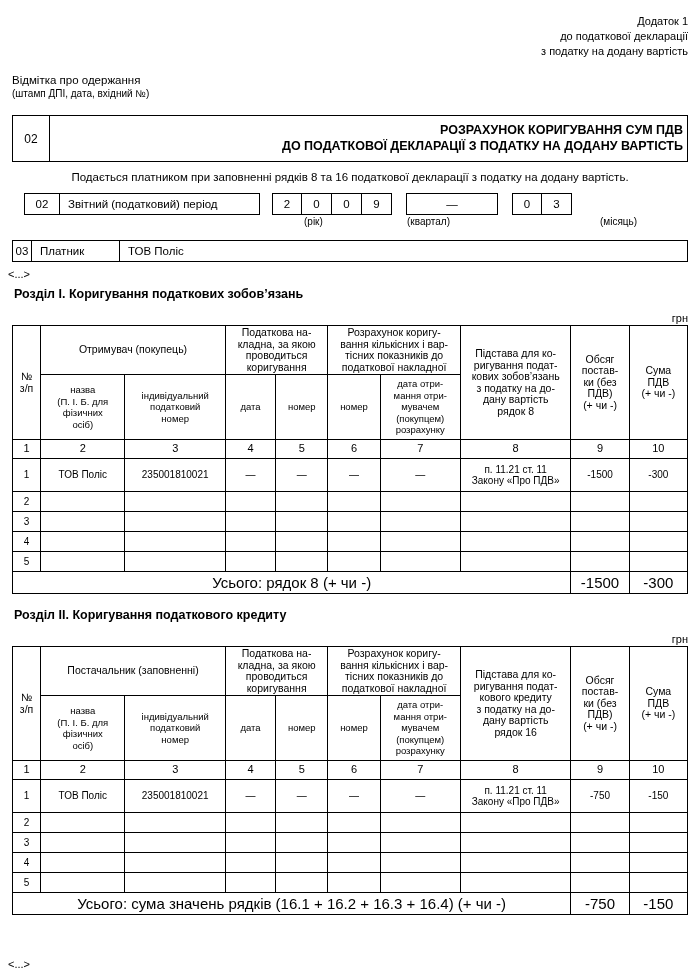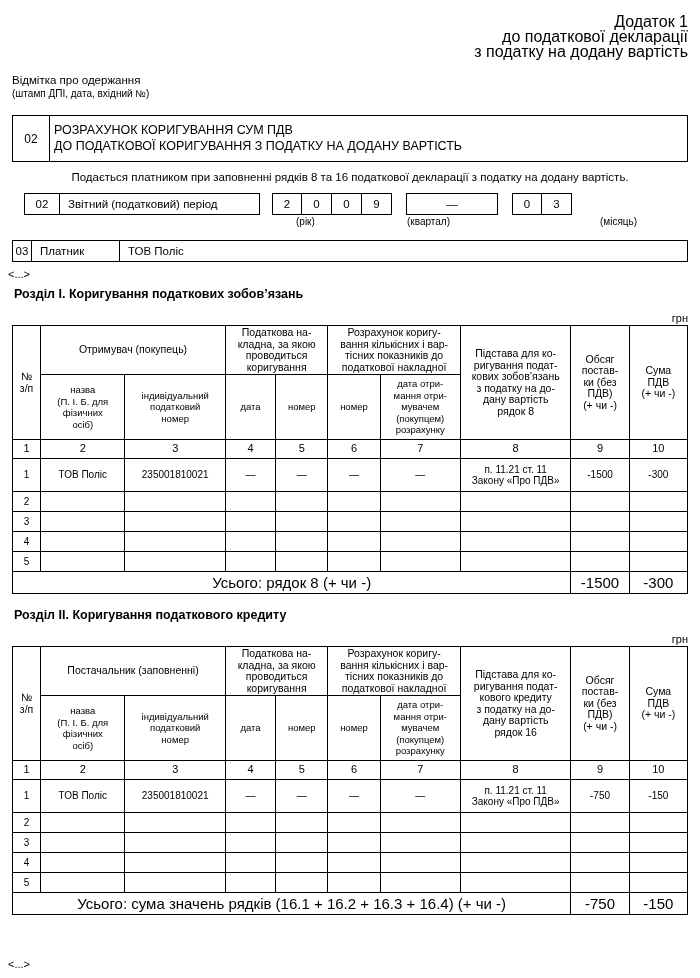--- a/index.html
+++ b/index.html
@@ -20,21 +20,21 @@
     width: 700px;
     height: 978px;
     position: relative;
     padding: 0;
     box-sizing: border-box;
   }
   .header-right {
     text-align: right;
     padding: 14px 12px 0 8px;
     line-height: 15px;
-    font-size: 16px;
+    font-size: 11px;
   }
   .header-right div { white-space: nowrap; }
 
   .mark-block {
     margin: 14px 0 0 12px;
     line-height: 14px;
   }
   .mark-block .l1 { font-size: 11.5px; }
   .mark-block .l2 { font-size: 10px; }
 
@@ -49,22 +49,22 @@
     width: 36px;
     border-right: 1px solid #000;
     display: flex;
     align-items: center;
     justify-content: center;
     font-size: 12px;
     flex: none;
   }
   .title-text {
     flex: 1;
-    text-align: left;
-    font-weight: normal;
+    text-align: right;
+    font-weight: bold;
     font-size: 12.5px;
     line-height: 16px;
     padding: 6px 4px 7px 4px;
   }
 
   .subtitle {
     margin: 9px 12px 0 12px;
     text-align: center;
     font-size: 11.5px;
   }
@@ -173,42 +173,42 @@
 
   <div class="mark-block">
     <div class="l1">Відмітка про одержання</div>
     <div class="l2">(штамп ДПІ, дата, вхідний №)</div>
   </div>
 
   <div class="title-row">
     <div class="title-num">02</div>
     <div class="title-text">
       <div>РОЗРАХУНОК КОРИГУВАННЯ СУМ ПДВ</div>
-      <div>ДО ПОДАТКОВОЇ КОРИГУВАННЯ З ПОДАТКУ НА ДОДАНУ ВАРТІСТЬ</div>
+      <div>ДО ПОДАТКОВОЇ ДЕКЛАРАЦІЇ З ПОДАТКУ НА ДОДАНУ ВАРТІСТЬ</div>
     </div>
   </div>
 
   <div class="subtitle">Подається платником при заповненні рядків 8 та 16 податкової декларації з податку на додану вартість.</div>
 
   <div class="period-row">
     <div class="cellbox p-02">02</div>
     <div class="cellbox p-lbl">Звітний (податковий) період</div>
     <div class="gap-s"></div>
     <div class="cellbox digit">2</div>
     <div class="cellbox digit">0</div>
     <div class="cellbox digit">0</div>
     <div class="cellbox digit">9</div>
     <div class="gap-m"></div>
     <div class="cellbox dash-box">—</div>
     <div class="gap-m"></div>
     <div class="cellbox digit">0</div>
     <div class="cellbox digit">3</div>
   </div>
   <div class="period-capt">
-    <span style="left:284px;">(рік)</span>
+    <span style="left:292px;">(рік)</span>
     <span style="left:395px;">(квартал)</span>
     <span style="left:588px;">(місяць)</span>
   </div>
 
   <div class="payer-row">
     <div class="cellbox payer-num">03</div>
     <div class="cellbox payer-lbl">Платник</div>
     <div class="cellbox payer-val">ТОВ Поліс</div>
   </div>
 

